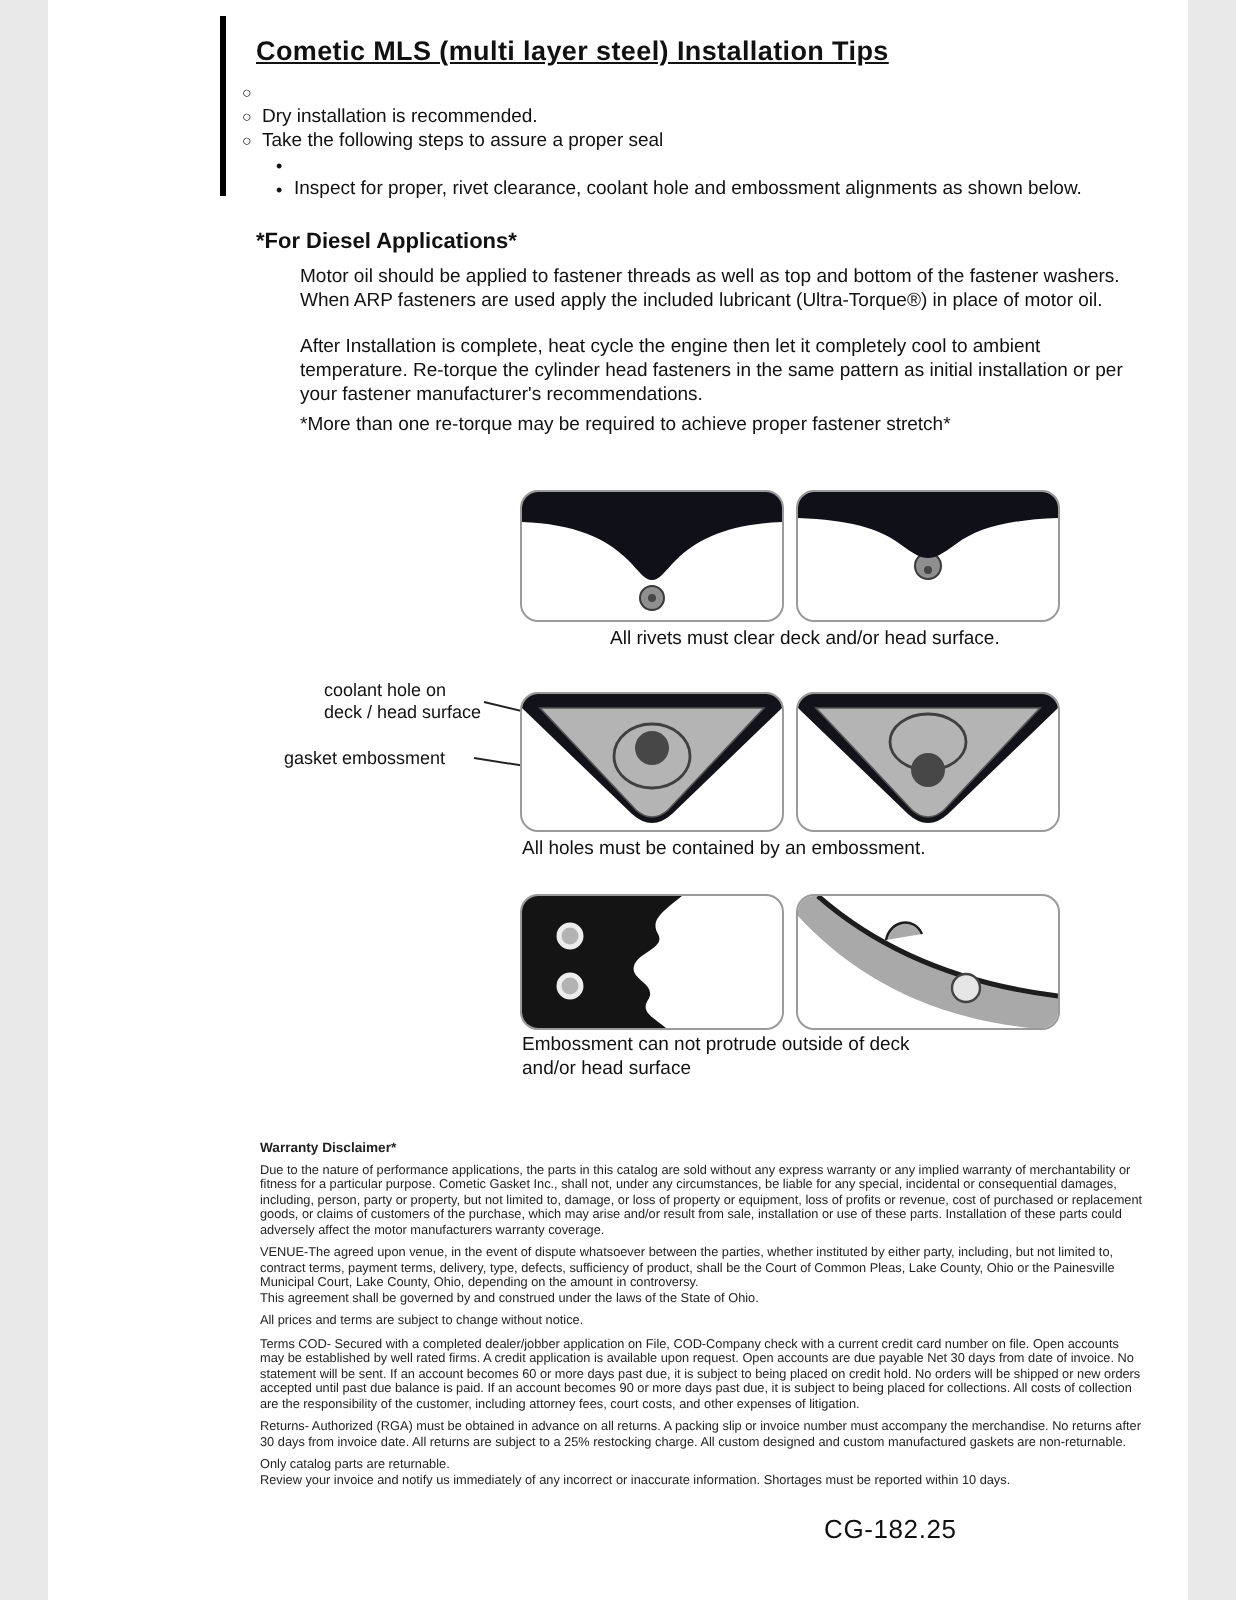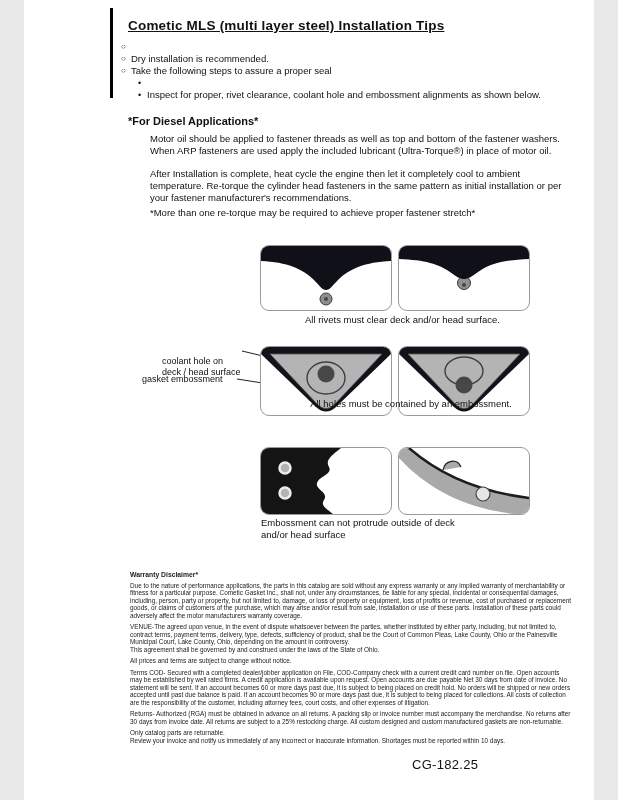--- a/index.html
+++ b/index.html
@@ -16,23 +16,23 @@
   .p1{top:133px;}
   .p2{top:168px;}
   .note{top:207px;}
   .col-label{position:absolute;width:130px;text-align:center;font-size:12.5px;letter-spacing:.6px;color:#222;margin-top:27px;}
   .lab-r1{top:228px;} .lab-r2{top:330px;} .lab-r3{top:431px;}
   .fl{left:236px;} .fr{left:374px;}
   .fig{position:absolute;width:130px;border:1.5px solid #9a9a9a;border-radius:9px;overflow:hidden;background:#fff;}
   .fig svg{display:block;width:100%;height:100%;}
   .fig-r1{top:245px;height:64px;} .fig-r2{top:346px;height:68px;} .fig-r3{top:447px;height:66px;}
   .caption{position:absolute;left:237px;width:300px;font-size:9.5px;line-height:11.5px;color:#111;}
-  .cap1{top:314px;margin-left:44px;} .cap2{top:398px;text-align:center;} .cap3{top:517px;}
+  .cap1{top:314px;margin-left:44px;} .cap2{top:419px;} .cap3{top:517px;}
   .ann{position:absolute;font-size:9px;line-height:10.5px;color:#111;}
-  .ann-coolant{left:138px;top:340px;width:82px;margin-top:16px;}
+  .ann-coolant{left:138px;top:340px;width:82px;}
   .ann-emboss{left:118px;top:374px;width:96px;}
   .prewrap{white-space:pre-line;}
   .connectors{position:absolute;left:200px;top:335px;width:170px;height:62px;pointer-events:none;}
   .warranty{position:absolute;left:106px;top:571px;width:442px;font-size:6.4px;line-height:7.5px;color:#222;}
   .w-head{font-weight:bold;font-size:6.8px;margin-bottom:3px;}
   .warranty p{margin:0 0 4px 0;}
   .footer-code{position:absolute;left:388px;top:757px;font-size:13px;letter-spacing:.3px;color:#111;}
 </style>
 </head>
 <body>

